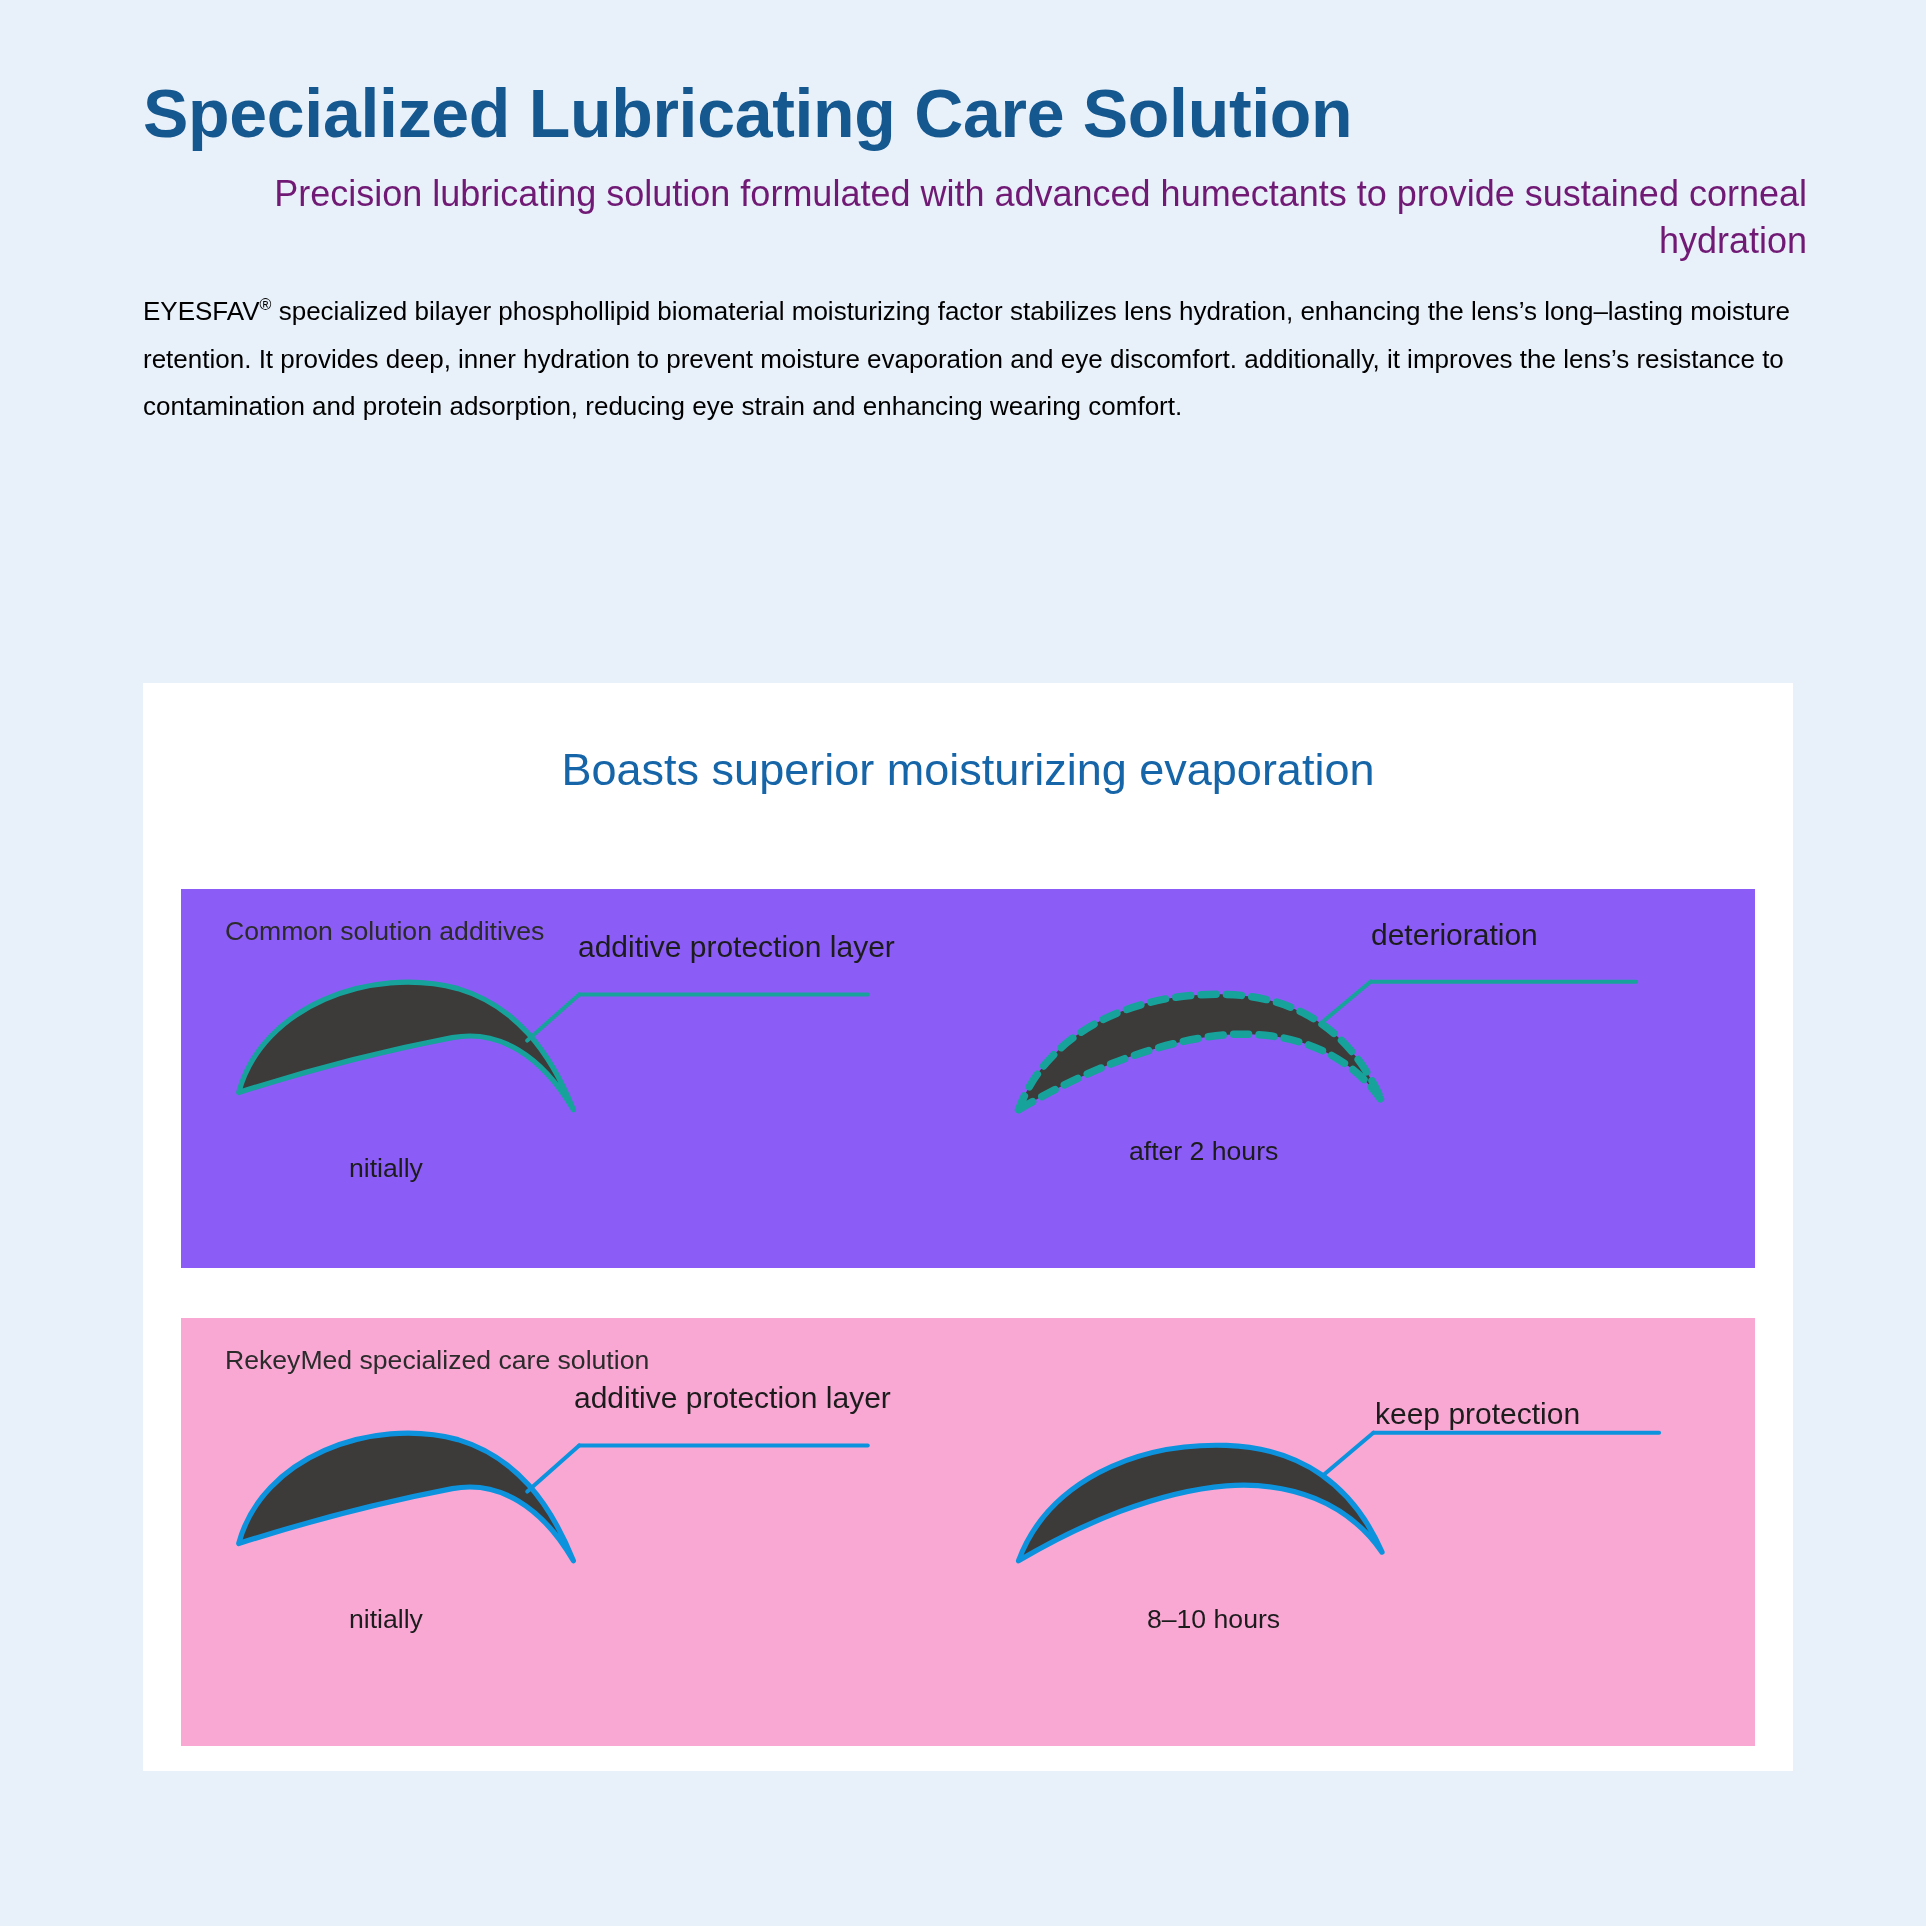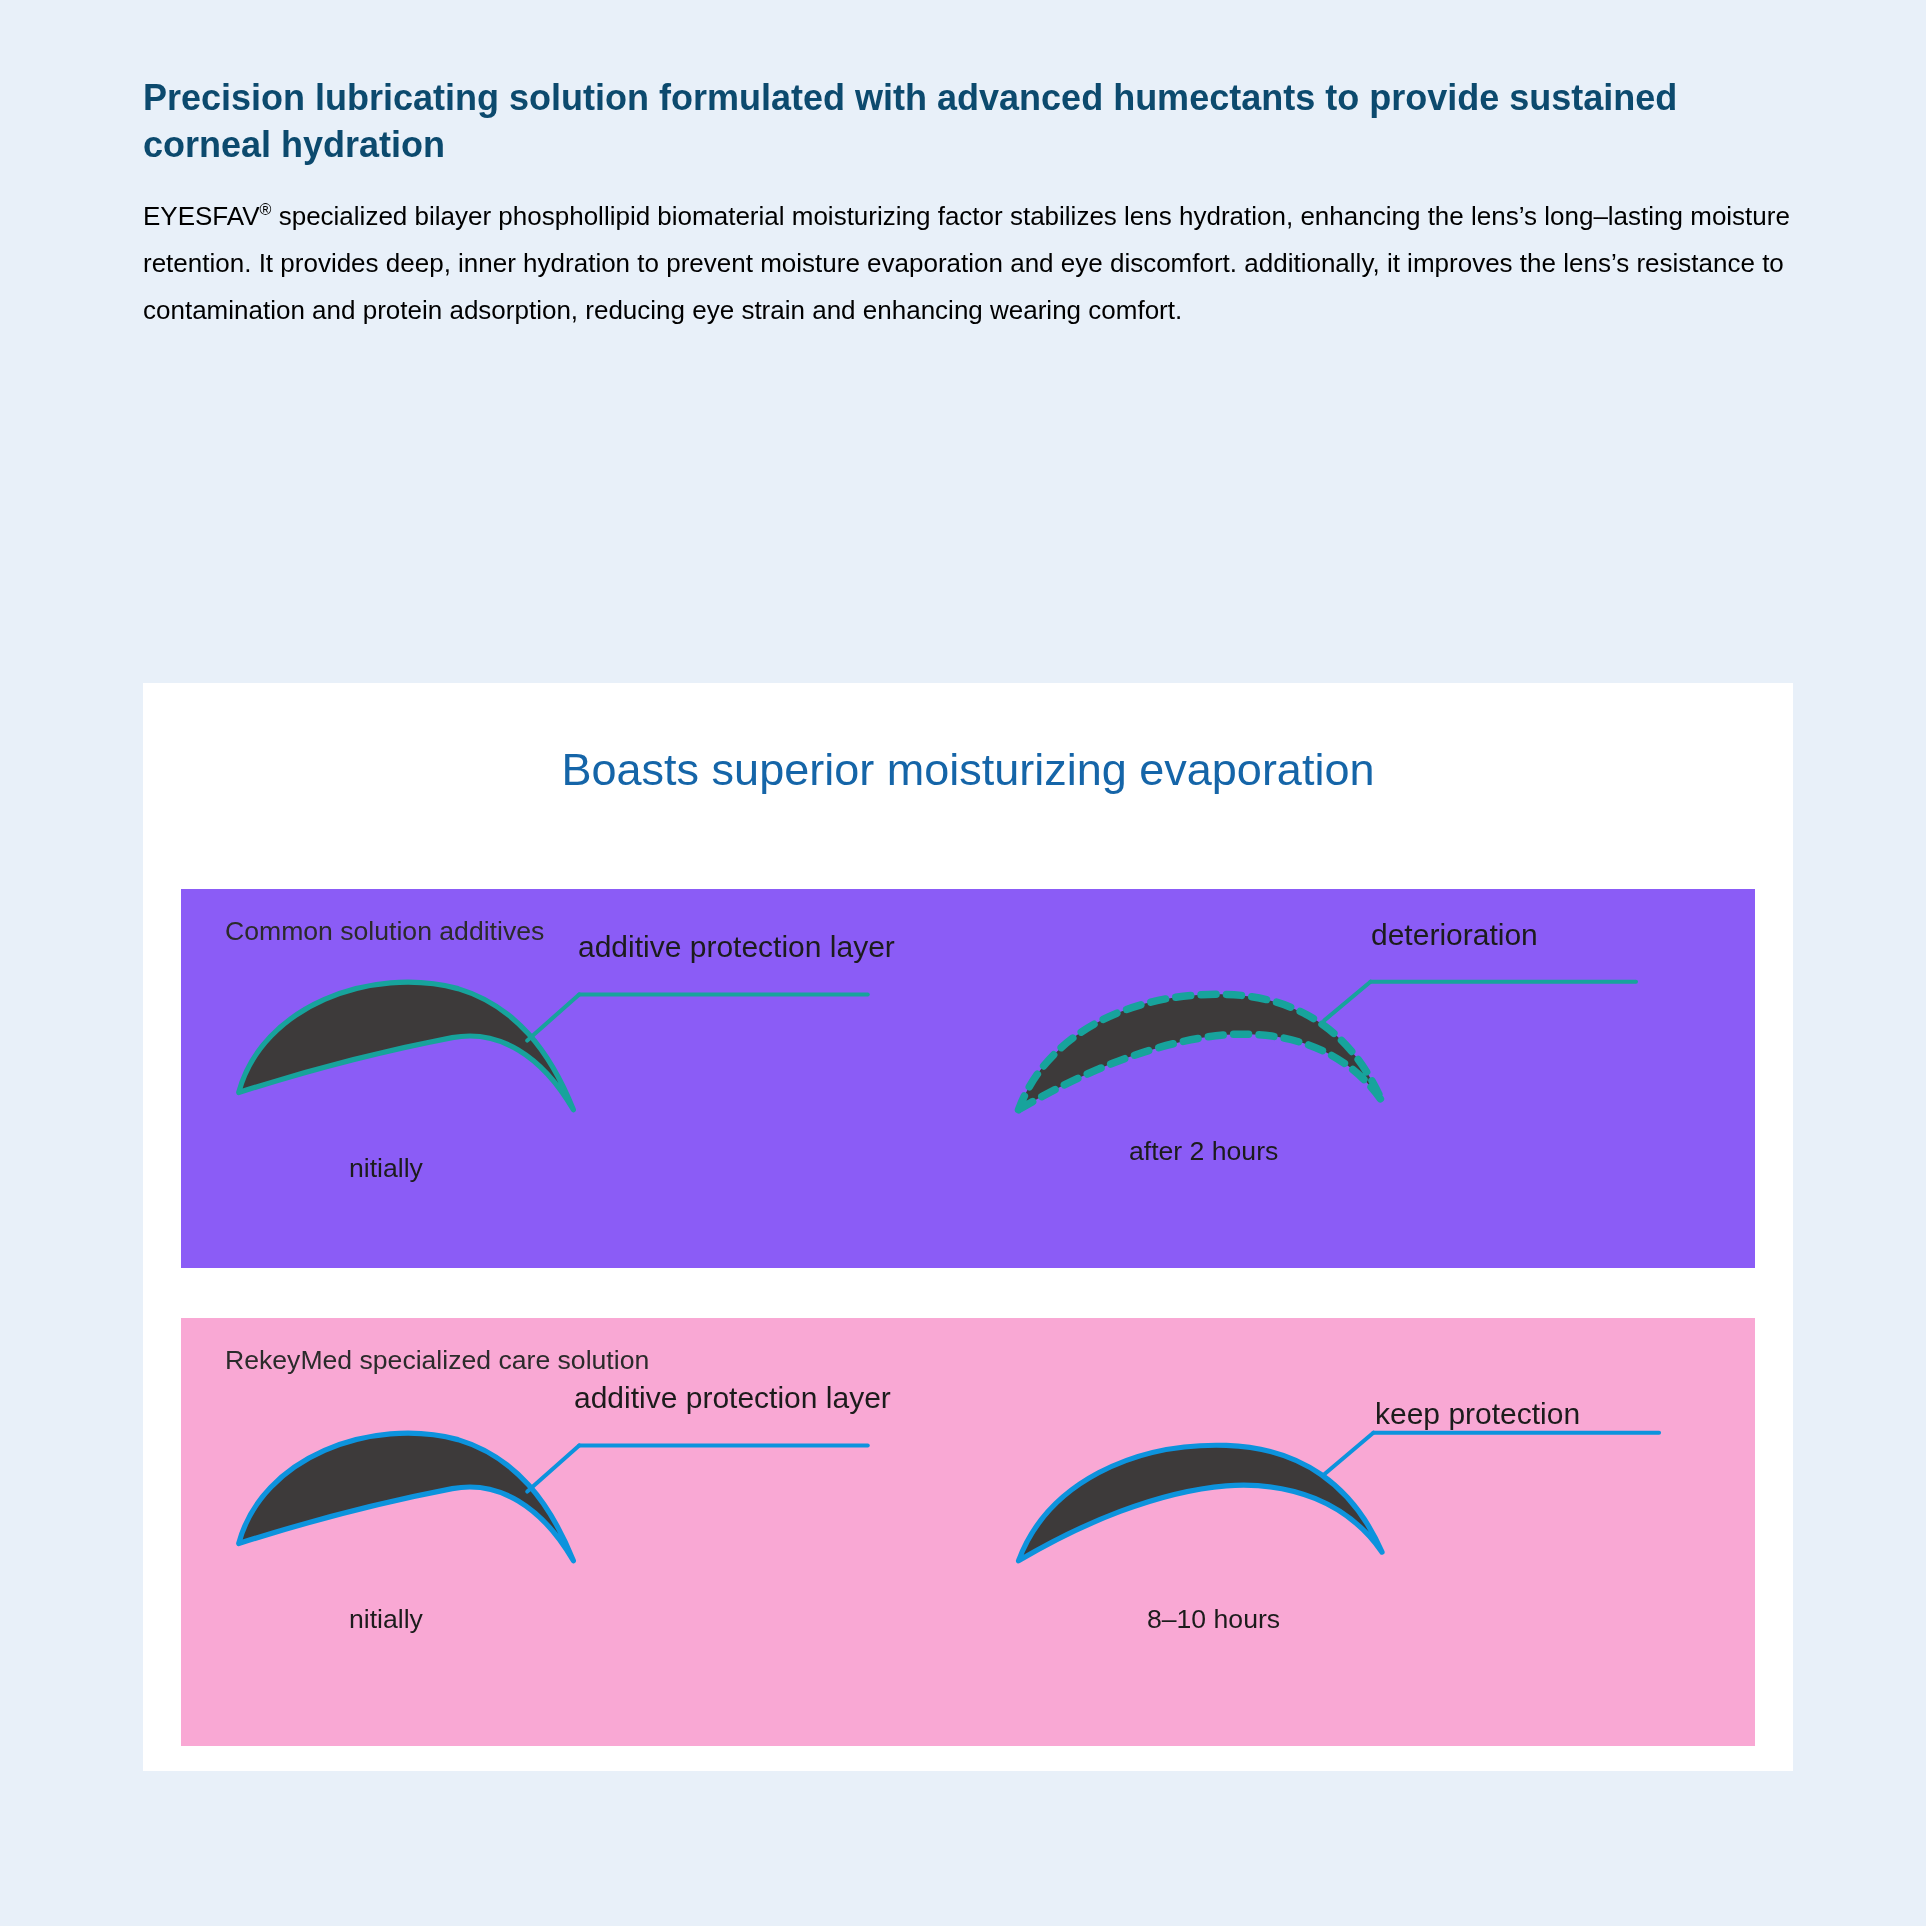--- a/index.html
+++ b/index.html
@@ -33,25 +33,26 @@
   .page-title {
     font-size: 68px;
     font-weight: bold;
     color: #15578f;
     letter-spacing: -0.3px;
     line-height: 1.12;
     margin: 0 0 19.6px 0;
   }
   .page-subtitle {
     font-size: 36px;
-    font-weight: 700;
-    color: #0c4a6e;
+    font-weight: 400;
+    color: #701a75;
     line-height: 1.30;
     margin: 0 0 24px 0;
     max-width: 1664px;
+    text-align: right;
   }
   .page-body {
     font-size: 26px;
     font-weight: 400;
     color: #000000;
     line-height: 1.82;
     margin: 0;
     max-width: 1664px;
   }
   .page-body sup {
@@ -143,20 +144,21 @@
     white-space: nowrap;
     font-weight: 400;
   }
 </style>
 </head>
 <body>
 
 <div class="page">
 
   <div class="header">
+    <h1 class="page-title">Specialized Lubricating Care Solution</h1>
     <p class="page-subtitle">Precision lubricating solution formulated with advanced humectants to provide sustained corneal hydration</p>
     <p class="page-body"><span>EYESFAV</span><sup>®</sup><span> specialized bilayer phosphollipid biomaterial moisturizing factor stabilizes lens hydration, enhancing the lens’s long–lasting moisture retention. It provides deep, inner hydration to prevent moisture evaporation and eye discomfort. additionally, it improves the lens’s resistance to contamination and protein adsorption, reducing eye strain and enhancing wearing comfort.</span></p>
   </div>
 
   <div class="card">
 
     <div class="card-title">Boasts superior moisturizing evaporation</div>
 
     <div class="panel panel-top">
       <div class="panel-label">Common solution additives</div>

